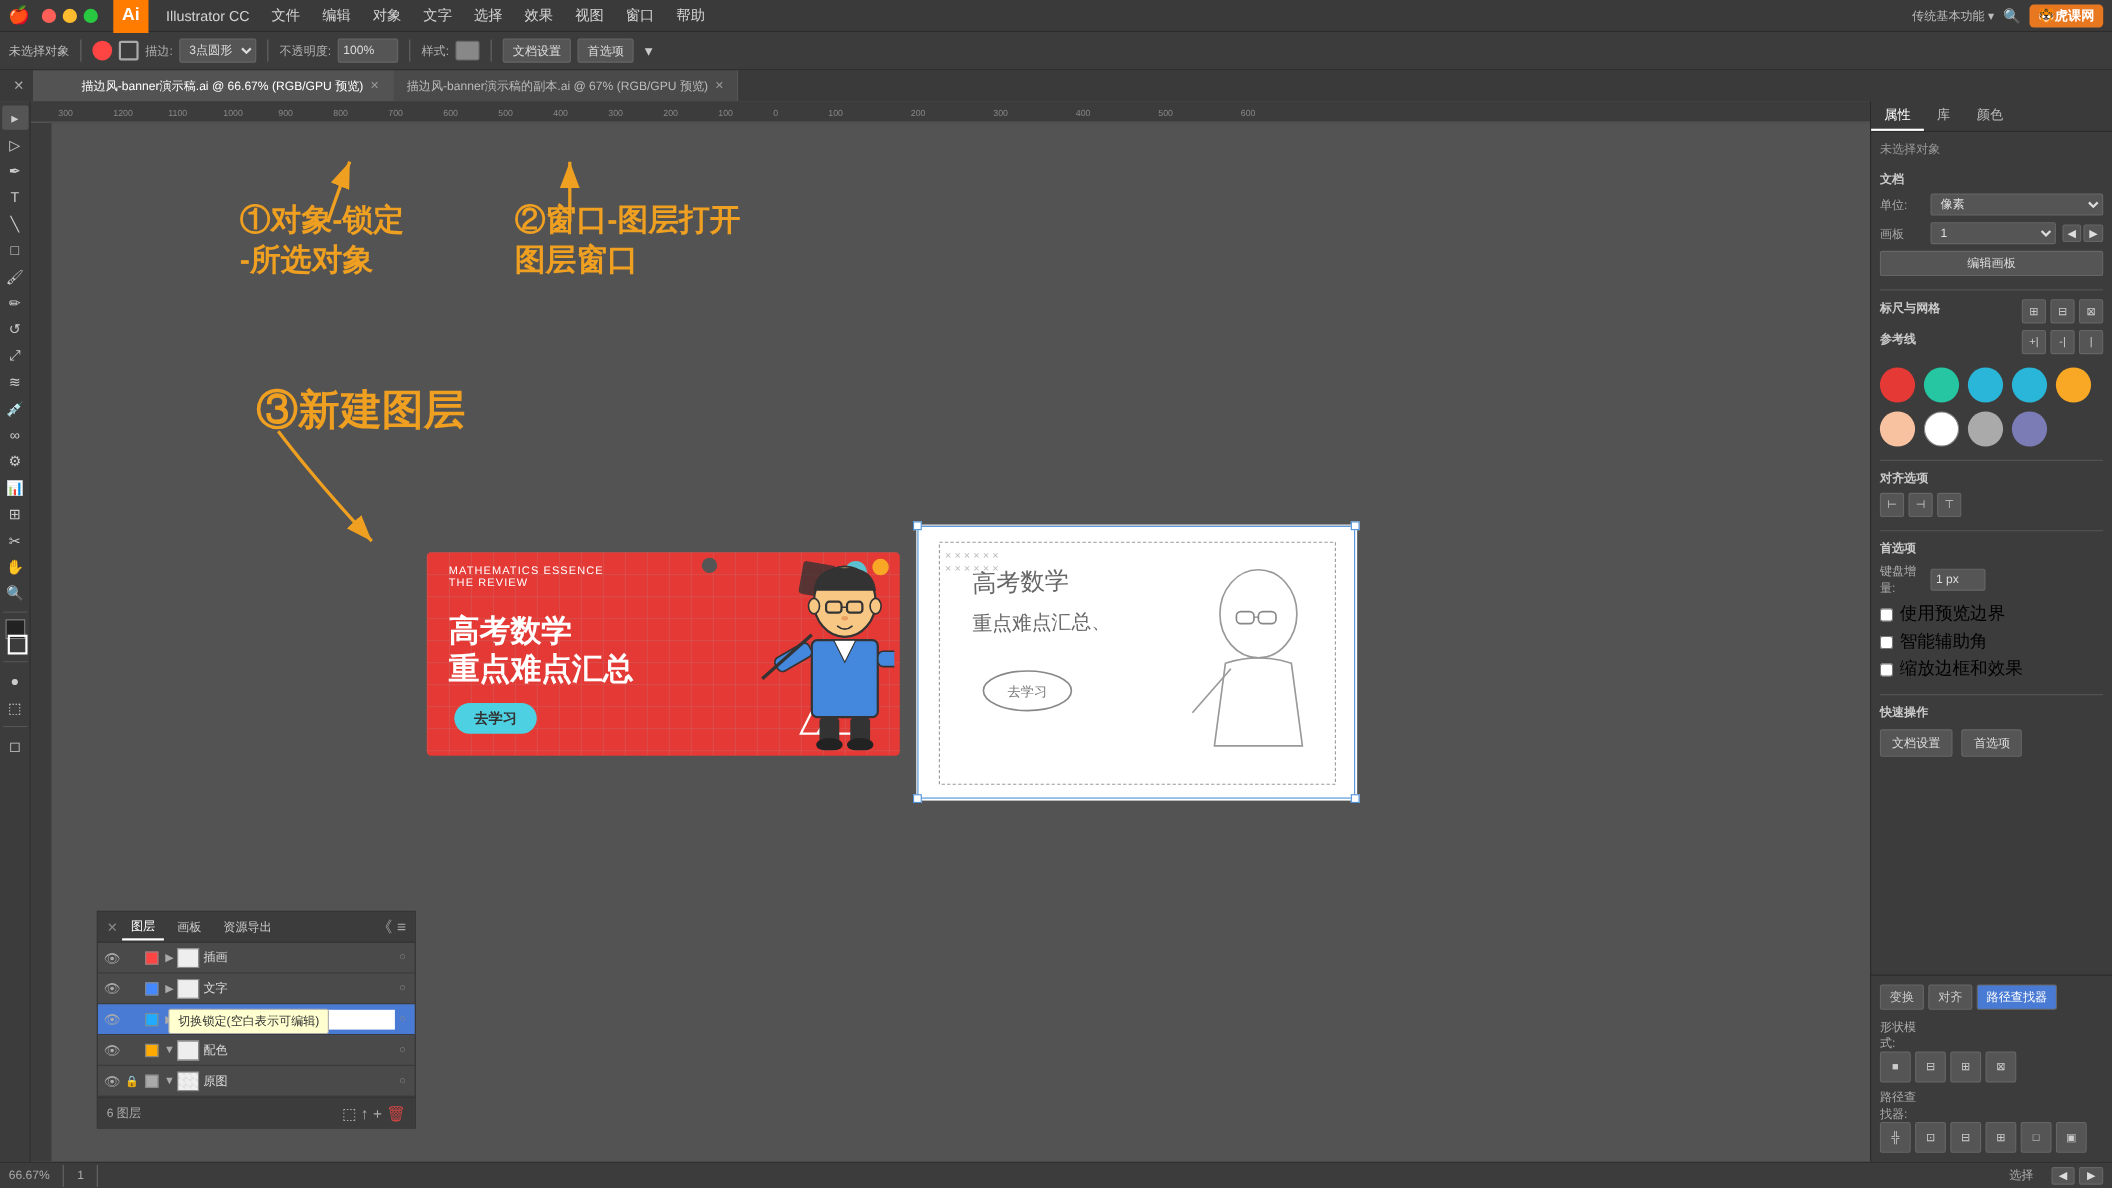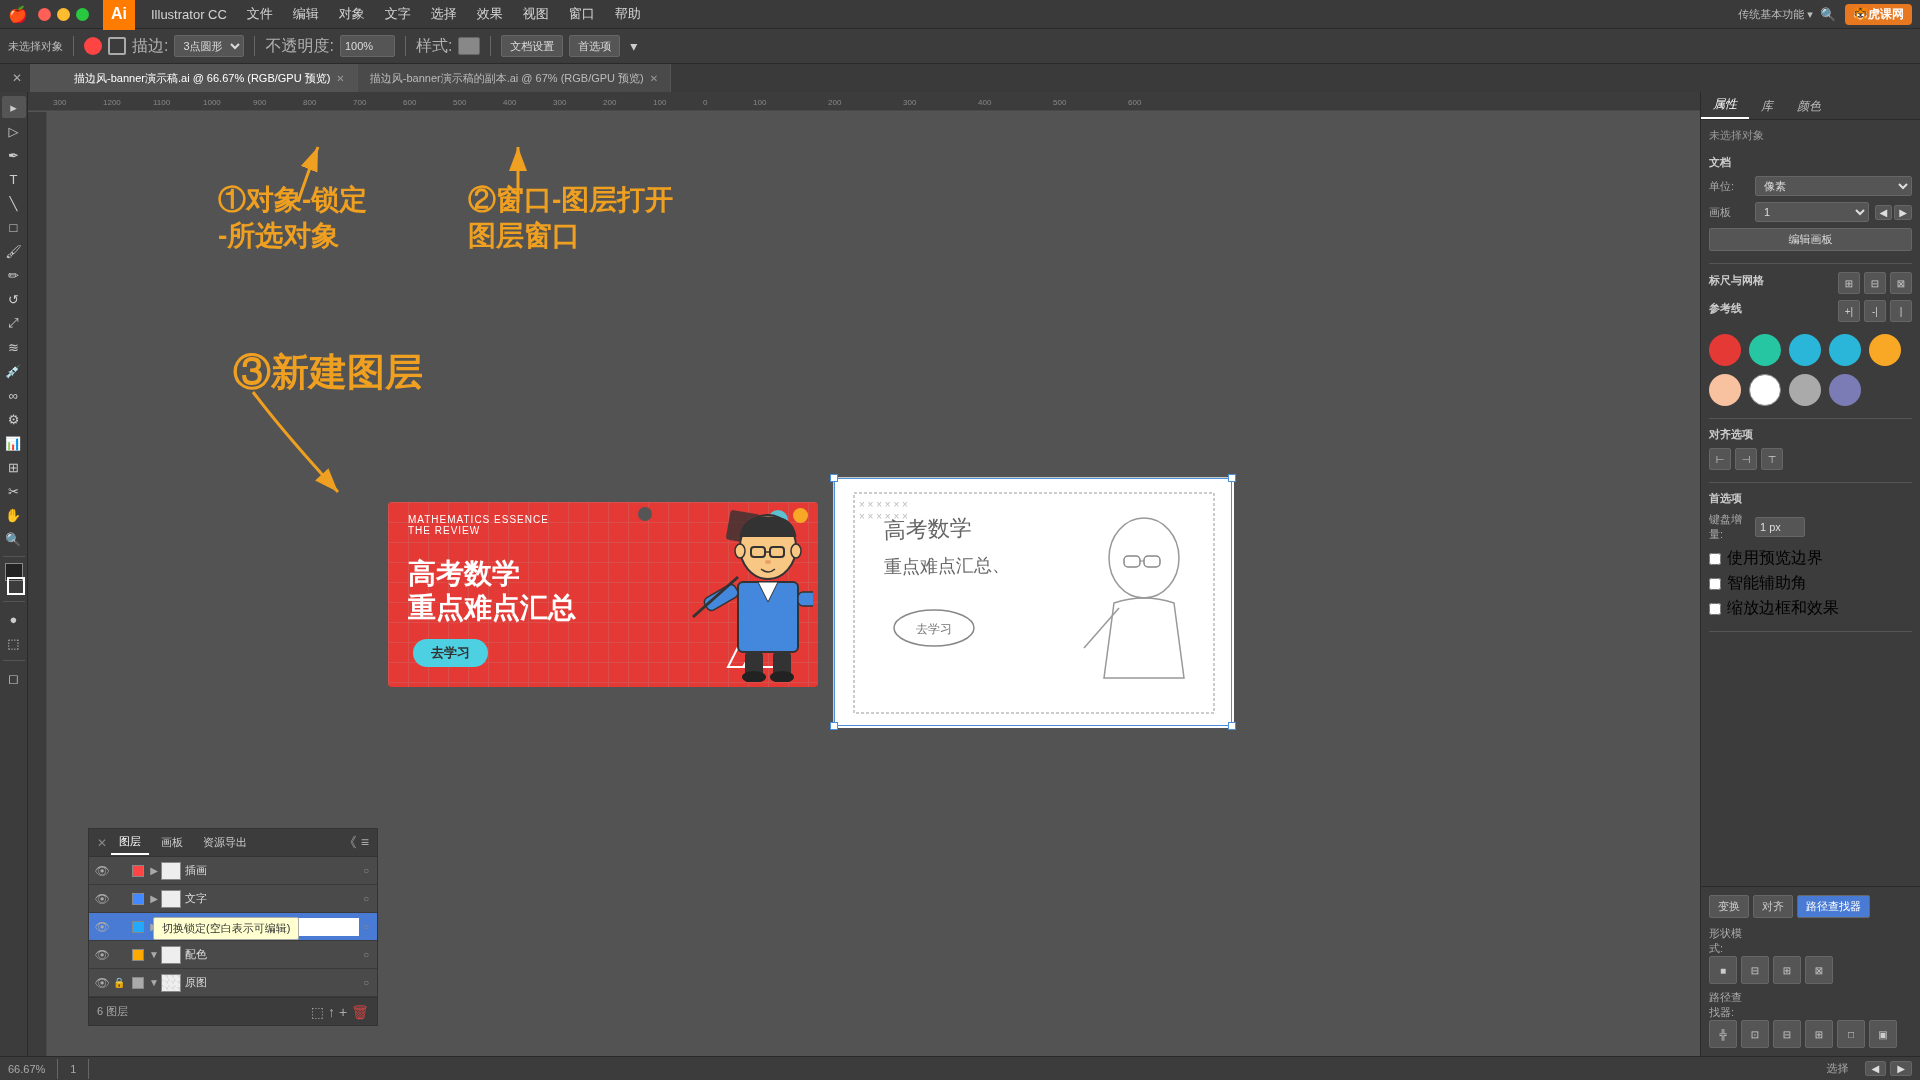--- a/index.html
+++ b/index.html
@@ -26,21 +26,21 @@
       padding: 3px 10px; color: #d4d4d4; font-size: 13px; cursor: pointer;
       white-space: nowrap;
     }
 
     
     #toolbar {
       width: 100%; height: 36px; background: #3c3c3c;
       display: flex; align-items: center; padding: 0 8px; gap: 6px;
       border-top: 1px solid #2a2a2a; border-bottom: 1px solid #2a2a2a;
     }
-    .toolbar-label { color: #b0b0b0; font-size: 16px; white-space: nowrap; }
+    .toolbar-label { color: #b0b0b0; font-size: 11px; white-space: nowrap; }
     .toolbar-select {
       background: #555; border: 1px solid #666; color: #ddd;
       font-size: 11px; padding: 2px 4px; border-radius: 2px; height: 22px;
     }
     .toolbar-btn {
       background: #555; border: 1px solid #666; color: #ddd;
       font-size: 11px; padding: 2px 8px; border-radius: 2px; height: 22px;
       cursor: pointer; white-space: nowrap;
     }
     .toolbar-divider { width: 1px; height: 20px; background: #666; margin: 0 4px; }
@@ -128,22 +128,22 @@
     .panel-footer-btns { margin-left: auto; display: flex; gap: 4px; }
     .panel-footer-btn { color: #aaa; font-size: 14px; cursor: pointer; }
 
     
     .tooltip {
       position: absolute; background: #ffffd0; border: 1px solid #aaa;
       color: #333; font-size: 11px; padding: 3px 8px; border-radius: 2px;
       white-space: nowrap; pointer-events: none; z-index: 100;
     }
     .right-panel-tabs {
-      height: 28px; background: #3a3a3a; display: flex; align-items: flex-end;
-      border-bottom: 1px solid #2a2a2a; gap: 0; font-style: italic;
+      height: 28px; background: #3a3a3a; display: flex; align-items: flex-start;
+      border-bottom: 1px solid #2a2a2a; gap: 0;
     }
     .right-panel-tab {
       padding: 4px 12px; color: #bbb; font-size: 12px; cursor: pointer;
     }
     .right-panel-tab.active { color: #fff; border-bottom: 2px solid #fff; }
     .right-panel-content { flex: 1; padding: 8px; overflow-y: auto; }
     .rp-label { color: #999; font-size: 11px; margin-bottom: 4px; }
     .rp-section { margin-bottom: 12px; }
     .rp-row { display: flex; align-items: center; gap: 6px; margin-bottom: 6px; }
     .rp-field-label { color: #aaa; font-size: 11px; width: 40px; }
@@ -694,20 +694,27 @@
           <span>智能辅助角</span>
         </div>
         <div class="rp-checkbox-row">
           <input type="checkbox" class="rp-checkbox" style="">
           <span>缩放边框和效果</span>
         </div>
       </div>
 
       <div class="rp-divider"></div>
 
+      <div class="rp-section">
+        <div class="rp-section-title">快速操作</div>
+        <div class="quick-actions">
+          <button class="quick-action-btn">文档设置</button>
+          <button class="quick-action-btn">首选项</button>
+        </div>
+      </div>
     </div>
 
     <div style="border-top: 1px solid #2a2a2a; padding: 8px;">
       <div class="right-tabs-bottom">
         <div class="right-tab-btn">变换</div>
         <div class="right-tab-btn">对齐</div>
         <div class="right-tab-btn active">路径查找器</div>
       </div>
       <div>
         <div class="rp-field-label">形状模式:</div>

